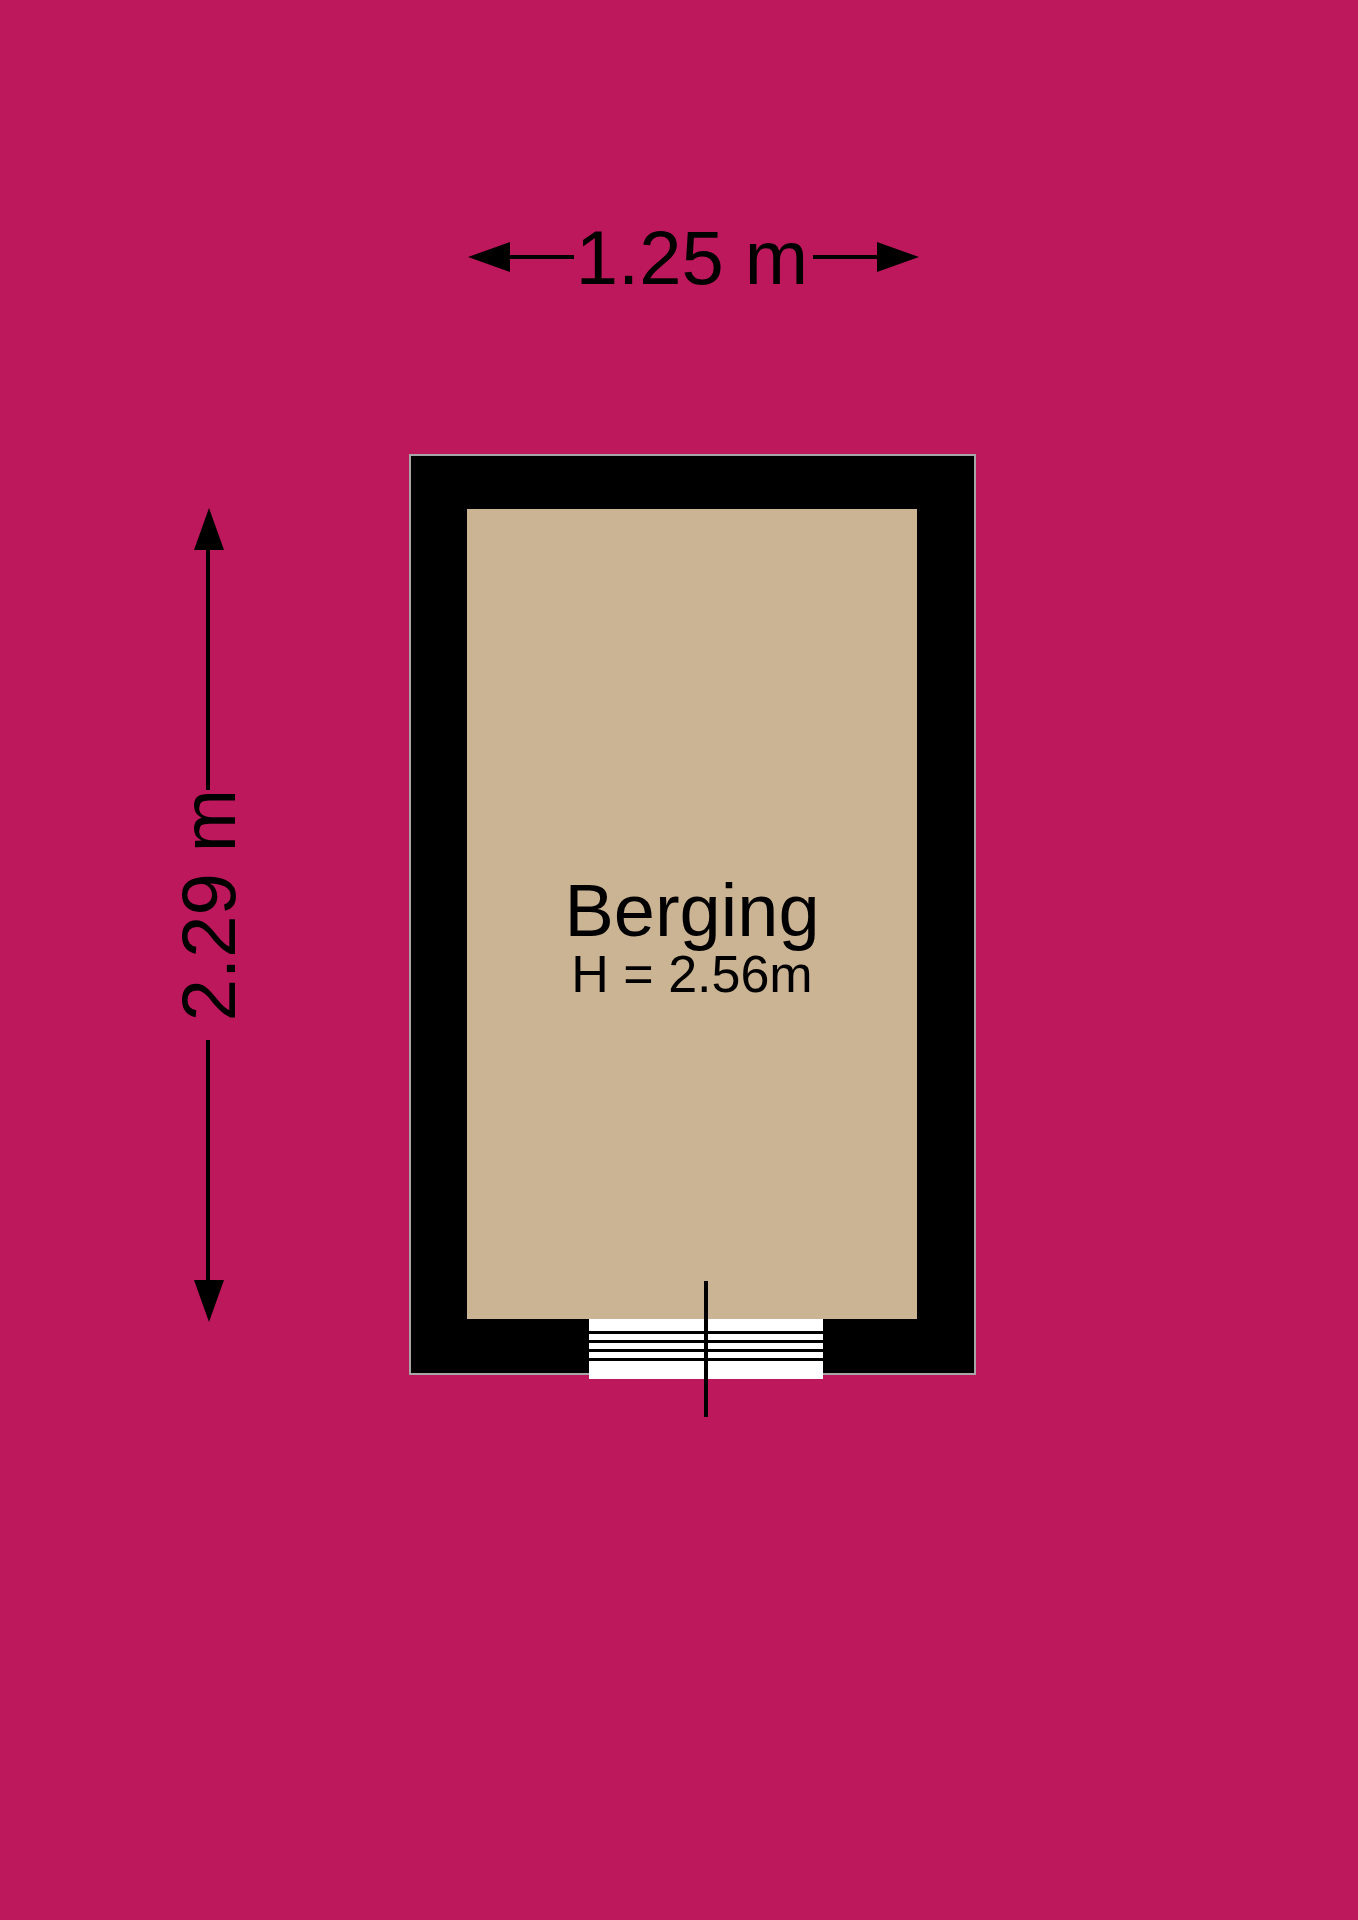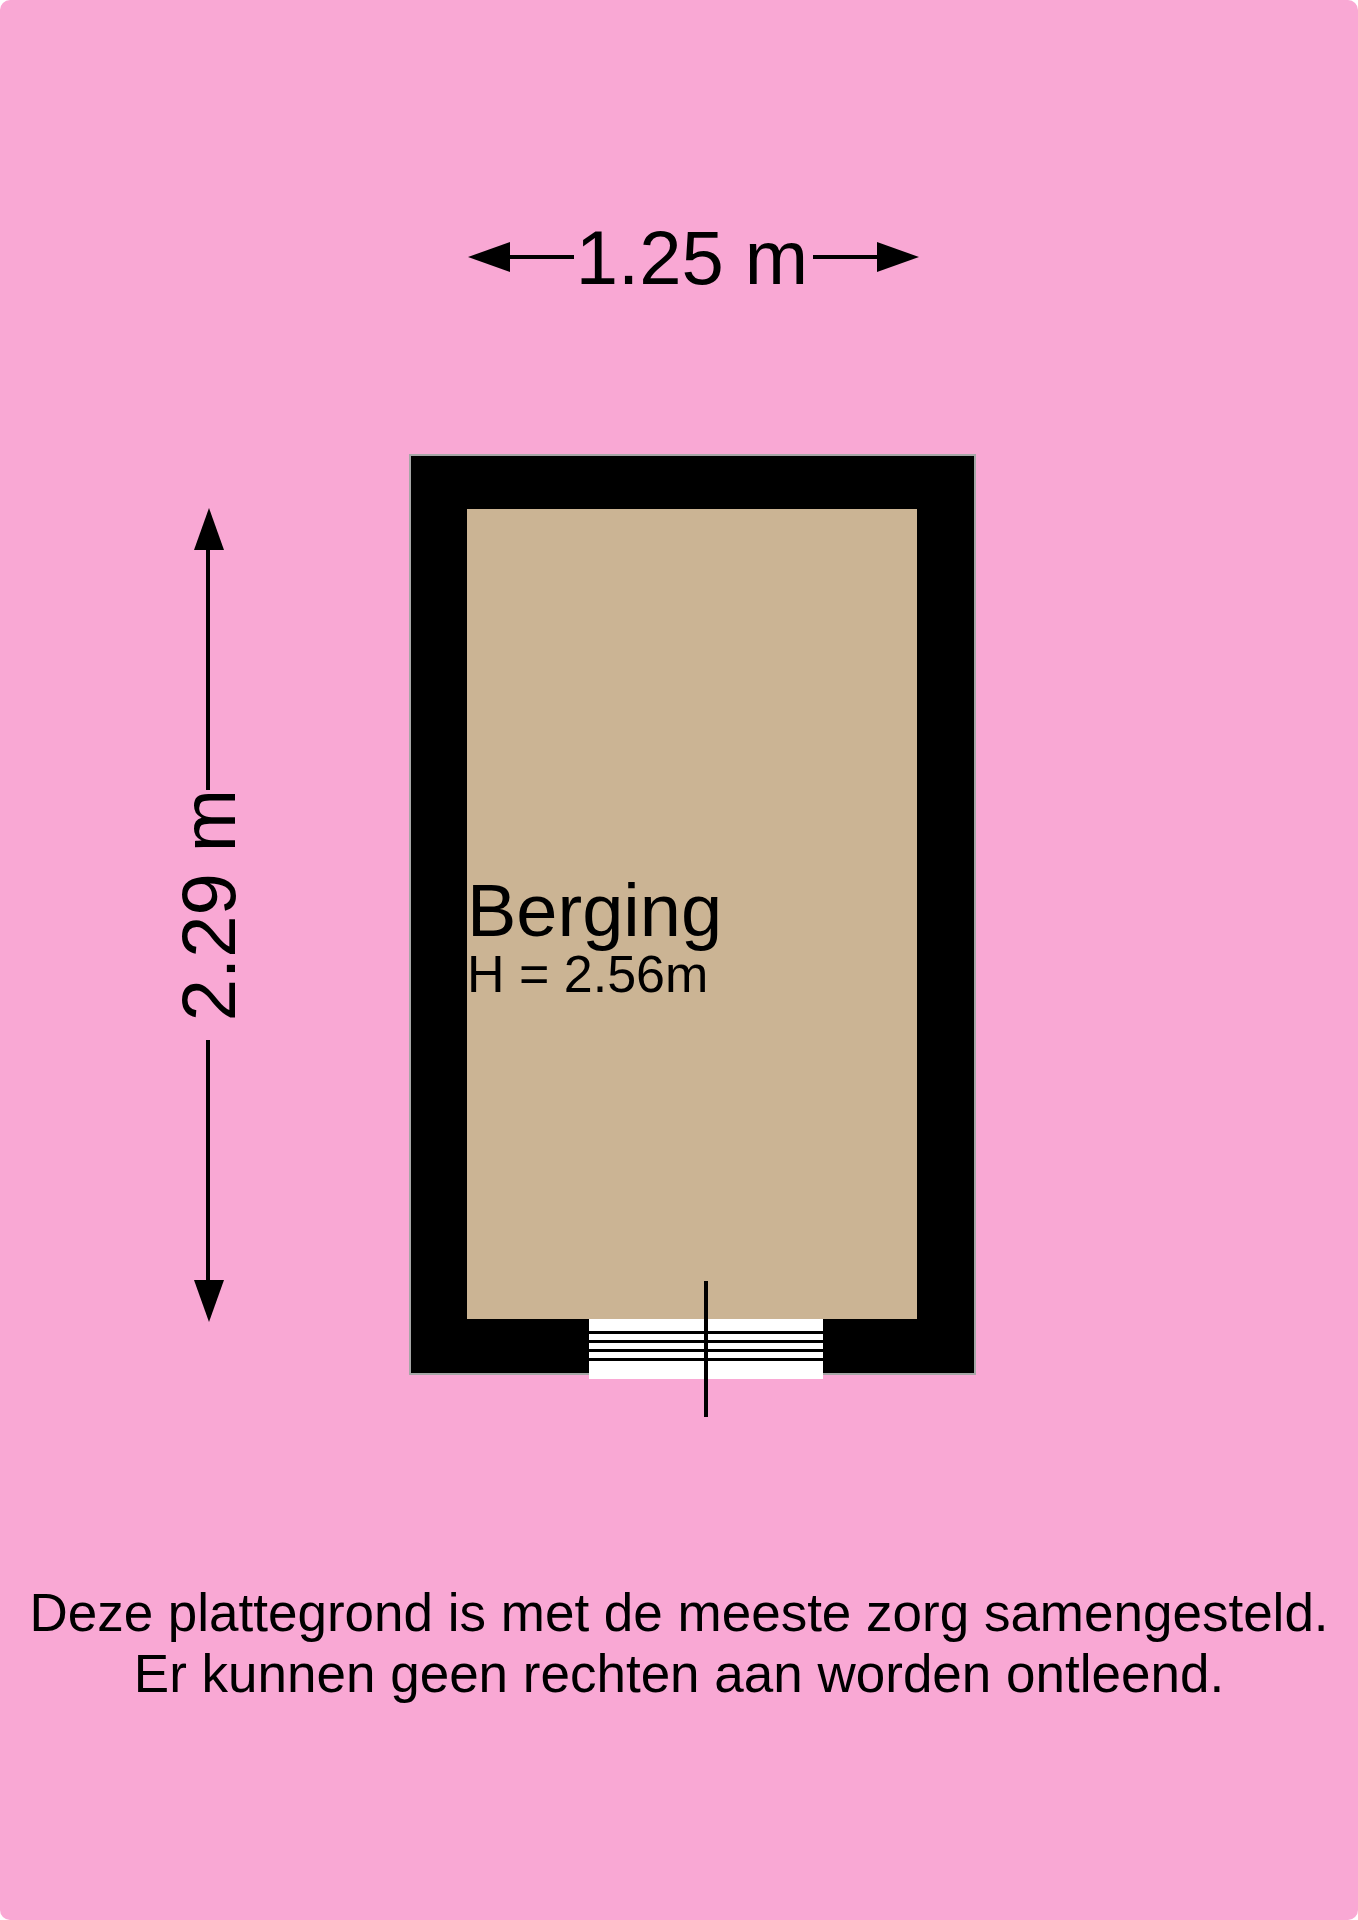--- a/index.html
+++ b/index.html
@@ -1,18 +1,18 @@
 <!DOCTYPE html>
 <html style="--floor: #CBB494; --wall: #000000; --wall-outline: #A6A6A6;"><head>
 <meta charset="utf-8">
 <style>
   html,body { margin:0; padding:0; background:#ffffff; }
   .canvas {
-    position:relative; width:1358px; height:1920px; background:#f9a8d4;
-    font-family:"Liberation Sans", sans-serif; color:#000; overflow:hidden;border-radius:10px;
+    position:relative; width:1358px; height:1920px; background:#be185d;
+    font-family:"Liberation Sans", sans-serif; color:#000; overflow:hidden;
   }
   .abs { position:absolute; }
 
   
   .hline { position:absolute; height:4px; background:#000; }
   .vline { position:absolute; width:4px;  background:#000; }
   .arrow { position:absolute; width:0; height:0; }
   .arrow-left  { border-top:15px solid transparent; border-bottom:15px solid transparent; border-right:42px solid #000; }
   .arrow-right { border-top:15px solid transparent; border-bottom:15px solid transparent; border-left:42px solid #000; }
   .arrow-up    { border-left:15px solid transparent; border-right:15px solid transparent; border-bottom:42px solid #000; }
@@ -40,21 +40,21 @@
   .door-opening {
     position:absolute; left:589px; top:1319px; width:234px; height:60px;
     background:#ffffff;
   }
   .threshold { position:absolute; left:589px; width:234px; height:3px; background:#000; }
   .t1 { top:1331px; } .t2 { top:1340px; } .t3 { top:1349px; } .t4 { top:1358px; }
   .door-line { position:absolute; left:704px; top:1281px; width:4px; height:136px; background:#000; }
 
   
   .room-label-group {
-    position:absolute; left:467px; top:874px; width:450px; text-align:left;
+    position:absolute; left:467px; top:874px; width:450px; text-align:center;
   }
   .room-name   { font-size:74px; line-height:1; white-space:nowrap; }
   .room-height { font-size:52px; line-height:1; margin-top:0; white-space:nowrap; }
 
   
   .footer {
     position:absolute; left:0; top:1582px; width:1358px;
     text-align:center; font-size:53px; line-height:1.16; white-space:nowrap;
   }
 </style>
@@ -82,18 +82,14 @@
   <div class="threshold t2"></div>
   <div class="threshold t3"></div>
   <div class="threshold t4"></div>
   <div class="door-line"></div>
 
   <div class="room-label-group">
     <div class="room-name">Berging</div>
     <div class="room-height">H = 2.56m</div>
   </div>
 
-  <div class="footer">
-    <div>Deze plattegrond is met de meeste zorg samengesteld.</div>
-    <div>Er kunnen geen rechten aan worden ontleend.</div>
-  </div>
 
 </div>
 
 </body></html>

